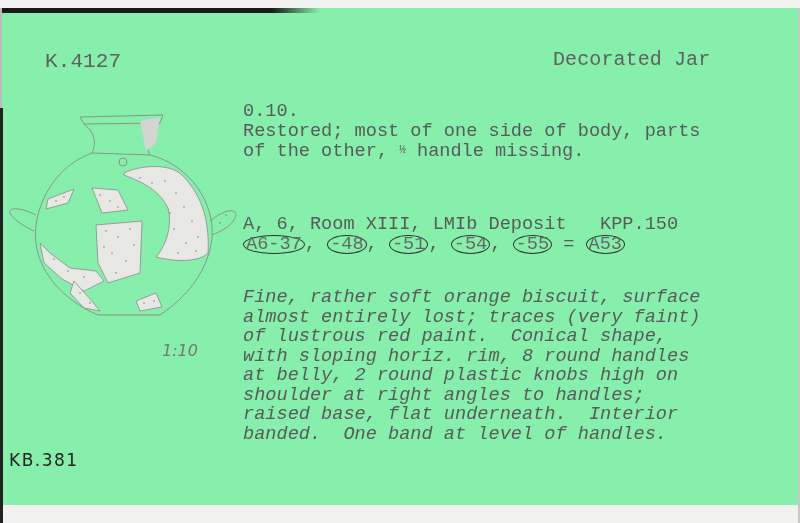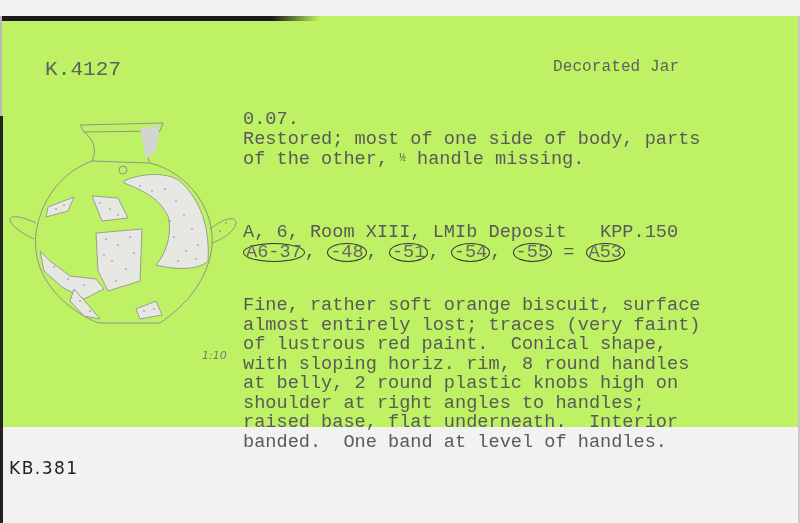--- a/index.html
+++ b/index.html
@@ -3,57 +3,57 @@
   <meta charset="utf-8">
   <style>
     html, body { margin: 0; padding: 0; }
     body {
       width: 800px; height: 523px; position: relative; overflow: hidden;
       background: #f2f2f0;
       font-family: "Liberation Mono", "DejaVu Sans Mono", monospace;
       color: #555;
     }
     .card {
-      position: absolute; left: 0; top: 16px; width: 800px; height: 411px;
-      background: #bef264;
+      position: absolute; left: 0; top: 8px; width: 800px; height: 497px;
+      background: #86efac;
     }
     .top-edge {
       position: absolute; left: 0; top: 0; height: 5px; width: 320px;
       background: linear-gradient(to right, #1a1a1a 0%, #1a1a1a 85%, rgba(26,26,26,0) 100%);
     }
     .left-edge {
       position: absolute; left: 0; top: 100px; width: 3px; height: 423px;
       background: #222;
     }
     .left-edge-top {
       position: absolute; left: 0; top: 0; width: 2px; height: 100px;
       background: #bbb;
     }
     .right-edge {
       position: absolute; right: 0; top: 0; width: 2px; height: 523px;
       background: #c8c8c6;
     }
     .typed { position: absolute; white-space: pre; font-size: 19.2px; line-height: 19px; color: #5a5a5a; letter-spacing: 0.1px; }
     #acc-no { left: 45px; top: 44px; font-size: 21px; color: #606060; }
-    #title { left: 553px; top: 42px; font-size: 16px; color: #606060; }
+    #title { left: 553px; top: 42px; font-size: 20px; color: #606060; }
     .block { position: absolute; left: 243px; }
     .line { display: block; white-space: pre; font-size: 18.6px; line-height: 19.5px; color: #5a5a5a; }
     #dims { top: 94px; }
     #prov { top: 207px; }
-    #desc { top: 280px; }
+    #desc { top: 280px; font-style: italic; }
     .circ {
       display: inline-block; border: 1.3px solid #333; border-radius: 50%;
       padding: 0 2px; line-height: 17px; color: #666;
     }
     .frac { font-size: 11px; vertical-align: 3px; }
     .hand {
       position: absolute; font-family: "DejaVu Sans", sans-serif; color: #222;
     }
     #kb { left: 9px; top: 442px; font-size: 17px; letter-spacing: 1.5px; text-align: right; }
-    #scale { left: 162px; top: 333px; font-size: 11px; color: #777; font-style: italic; margin-left: 40px; }
+    #scale { left: 162px; top: 333px; font-size: 16px; color: #777; font-style: italic; }
     #jar { position: absolute; left: 0; top: 95px; width: 240px; height: 230px; }
   </style>
 </head>
 <body>
 
 <div class="card">
   <div class="top-edge"></div>
   <div class="left-edge-top"></div>
   <div class="left-edge"></div>
   <div class="right-edge"></div>
@@ -123,21 +123,21 @@
       <circle cx="144" cy="200" r="0.7"></circle>
         <circle cx="154" cy="198" r="0.7"></circle>
       <circle cx="226" cy="112" r="0.7"></circle>
         <circle cx="220" cy="120" r="0.7"></circle>
     </g>
   </svg>
 
   <div id="scale" class="hand">1:10</div>
 
   <div id="dims" class="block">
-    <span class="line">0.07.</span>
+    <span class="line">0.10.</span>
     <span class="line">Restored; most of one side of body, parts</span>
     <span class="line"><span>of the other, </span><span class="frac">½</span><span> handle missing.</span></span>
   </div>
 
   <div id="prov" class="block">
     <span class="line">A, 6, Room XIII, LMIb Deposit   KPP.150</span>
     <span class="line"><span class="circ">A6-37</span><span>, </span><span class="circ">-48</span><span>, </span><span class="circ">-51</span><span>, </span><span class="circ">-54</span><span>, </span><span class="circ">-55</span><span> = </span><span class="circ">A53</span></span>
   </div>
 
   <div id="desc" class="block">

